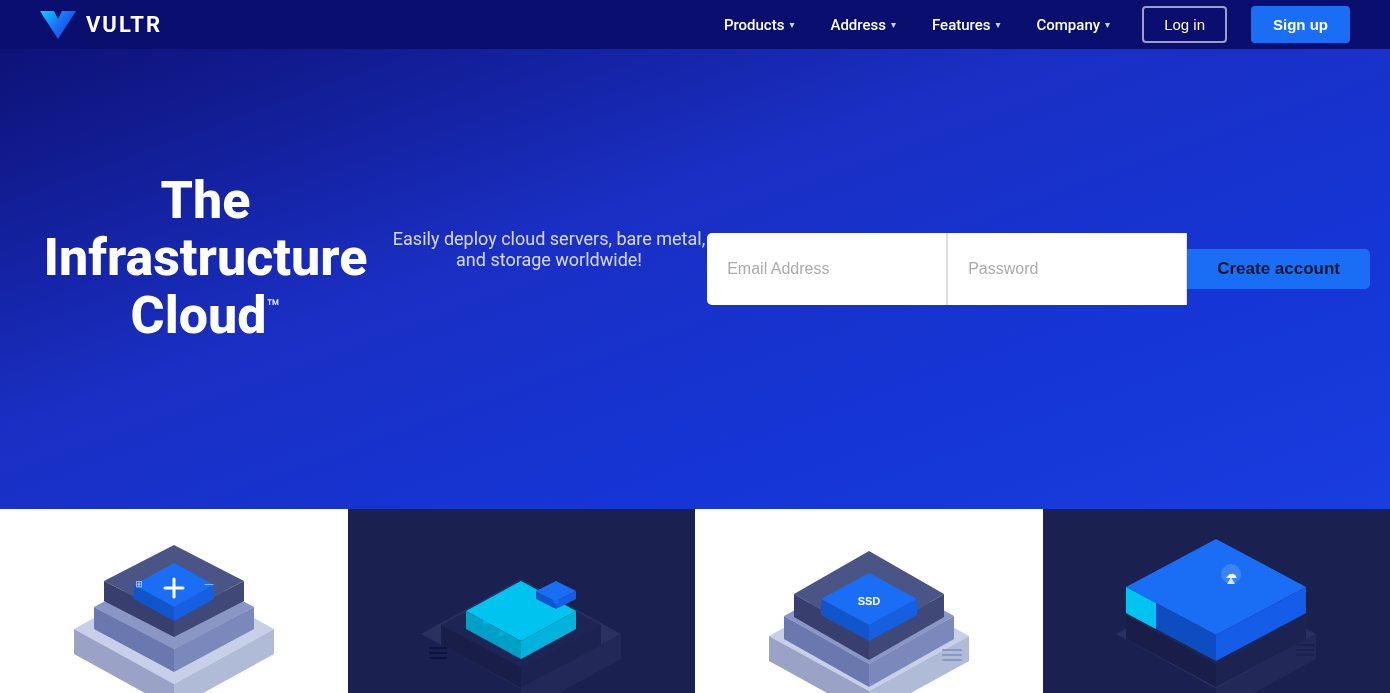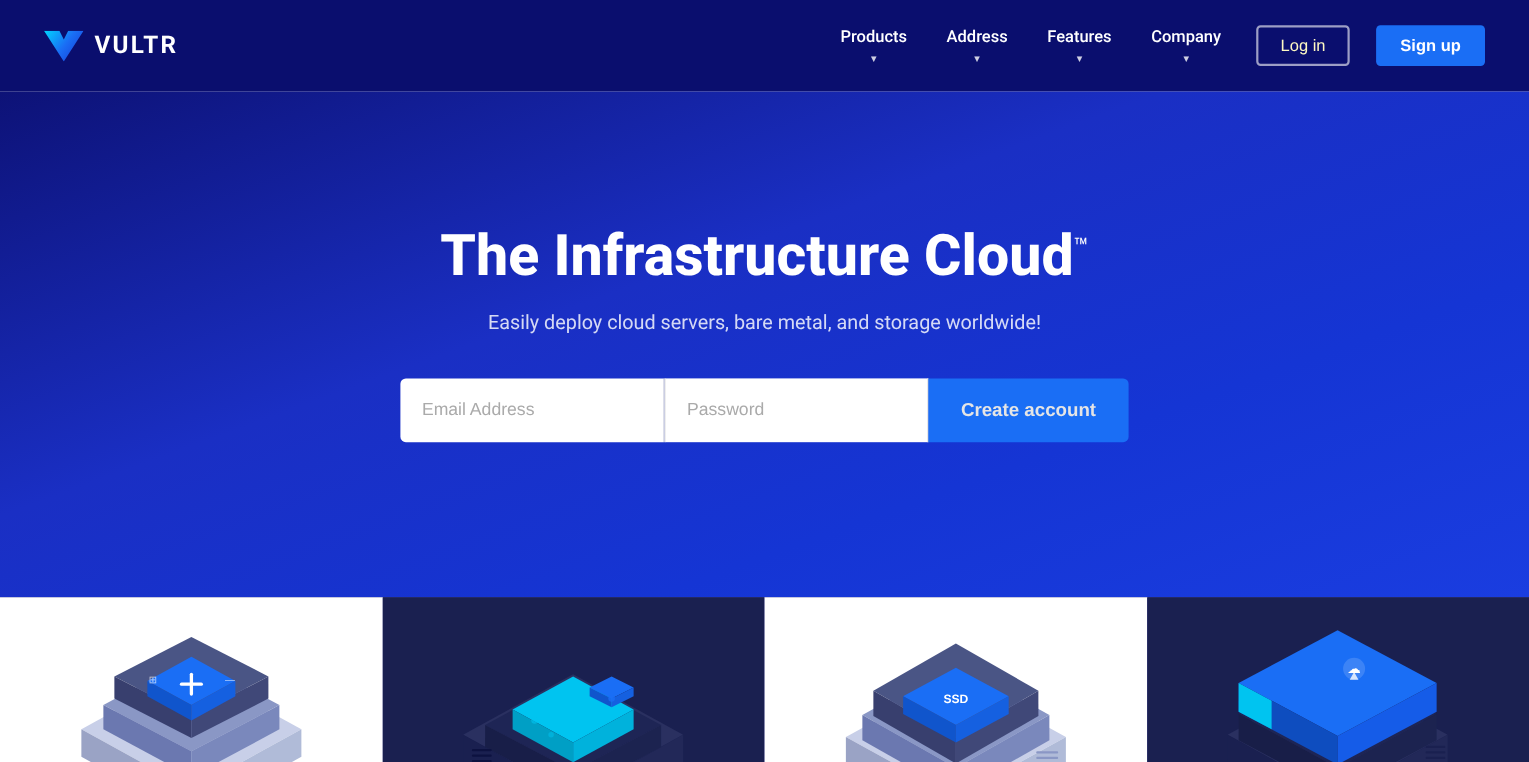--- a/index.html
+++ b/index.html
@@ -4,21 +4,21 @@
   <style>
     * { margin: 0; padding: 0; box-sizing: border-box; }
     body { font-family: -apple-system, BlinkMacSystemFont, 'Segoe UI', Roboto, sans-serif; overflow-x: hidden; }
 
     
     .navbar {
       background: #0a0e6e;
       display: flex;
       align-items: center;
       padding: 0 40px;
-      height: 83px;
+      height: 49px;
       position: relative;
       z-index: 10;
     }
     .logo-wrap {
       display: flex;
       align-items: center;
       gap: 10px;
       text-decoration: none;
       margin-right: auto;
     }
@@ -45,21 +45,20 @@
       color: white;
       text-decoration: none;
       font-size: 15px;
       font-weight: 500;
       padding: 8px 14px;
       display: flex;
       align-items: center;
       gap: 5px;
       cursor: pointer;
       white-space: nowrap;
-      flex-direction: column;
     }
     .chevron {
       font-size: 10px;
       opacity: 0.8;
     }
     .nav-btn-login {
       color: #fef9c3;
       border: 2px solid rgba(255,255,255,0.6);
       background: transparent;
       border-radius: 4px;
@@ -79,21 +78,21 @@
       font-weight: 600;
       cursor: pointer;
       margin-left: 16px;
     }
 
     
     .hero {
       background: linear-gradient(160deg, #0d1277 0%, #1a2fc4 40%, #1535d4 70%, #1a3de0 100%);
       min-height: 460px;
       display: flex;
-      flex-direction: column;
+      flex-direction: row;
       align-items: center;
       justify-content: center;
       padding: 60px 20px 80px;
       text-align: center;
     }
     .hero-title {
       color: white;
       font-size: 52px;
       font-weight: 800;
       line-height: 1.1;
@@ -111,43 +110,43 @@
       font-weight: 400;
     }
     .signup-form {
       display: flex;
       gap: 0;
       align-items: center;
       justify-content: center;
     }
     .signup-form input {
       padding: 0 20px;
-      height: 58px;
+      height: 72px;
       font-size: 16px;
       border: none;
       outline: none;
       background: white;
       color: #333;
       width: 240px;
     }
     .signup-form input:first-child {
       border-radius: 5px 0 0 5px;
       border-right: 1px solid #ddd;
     }
     .signup-form input:nth-child(2) {
       border-radius: 0;
       border-left: 1px solid #ddd;
       border-right: 1px solid #ddd;
     }
     .signup-form input::placeholder { color: #aaa; }
     .create-account-btn {
-      height: 58px;
+      height: 40px;
       padding: 4px 30px;
       background: #1a6ef5;
-      color: #e5e5e5;
+      color: #0f172a;
       border: none;
       border-radius: 0 5px 5px 0;
       font-size: 17px;
       font-weight: 600;
       cursor: pointer;
       white-space: nowrap;
     }
 
     
     .cards-section {

